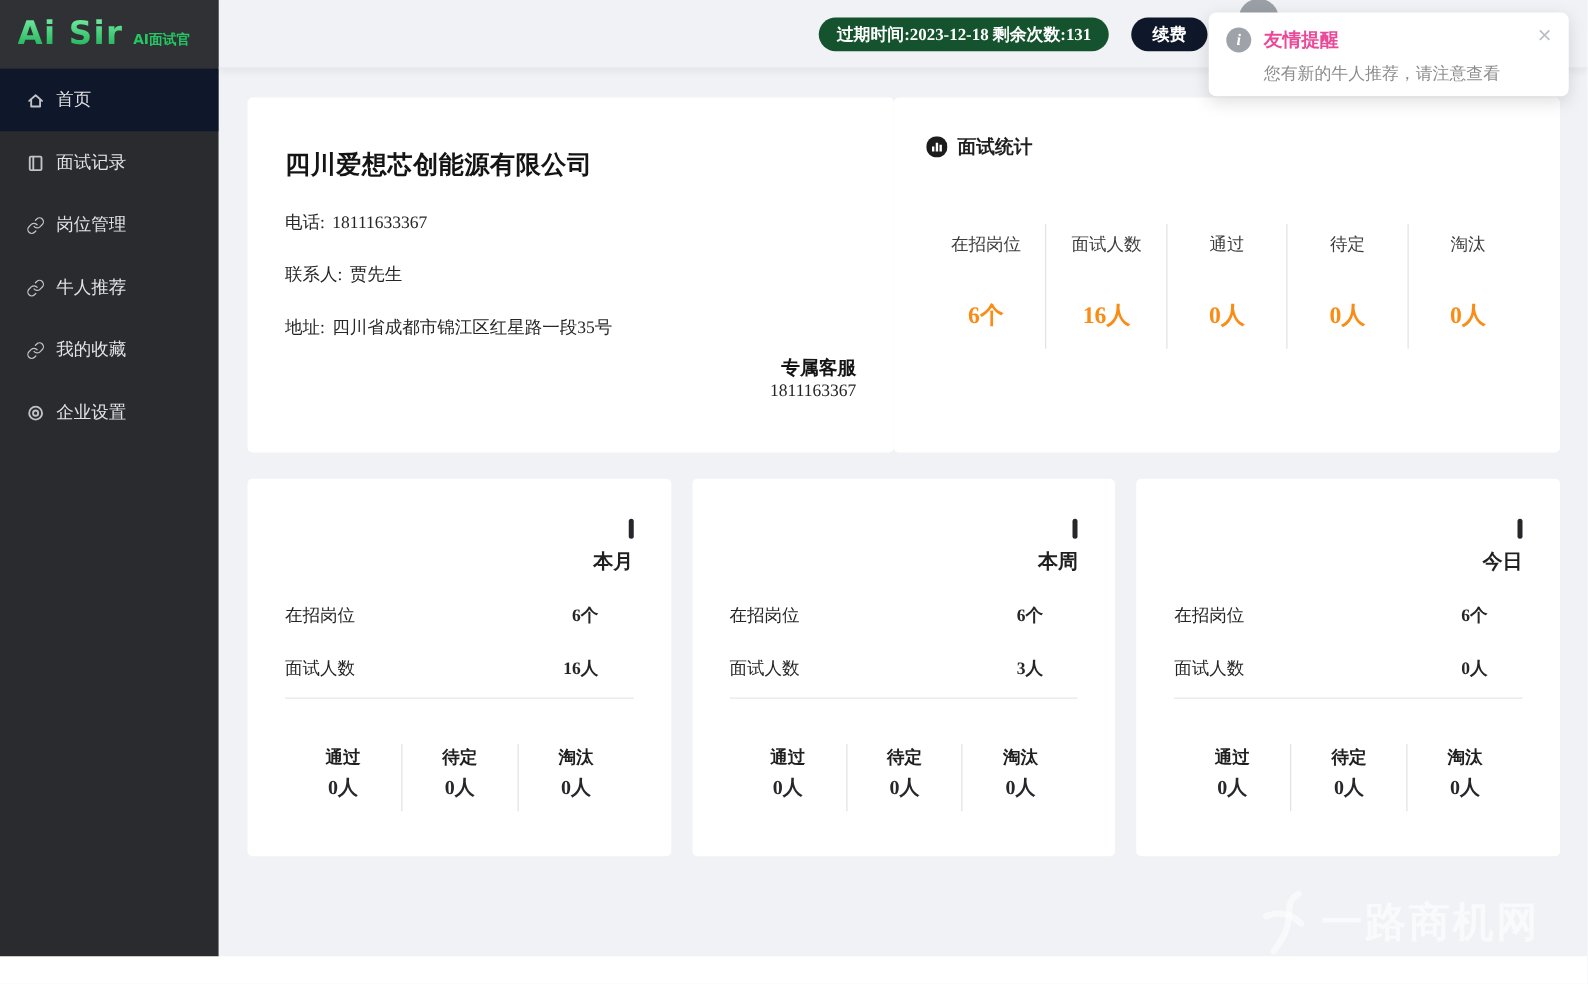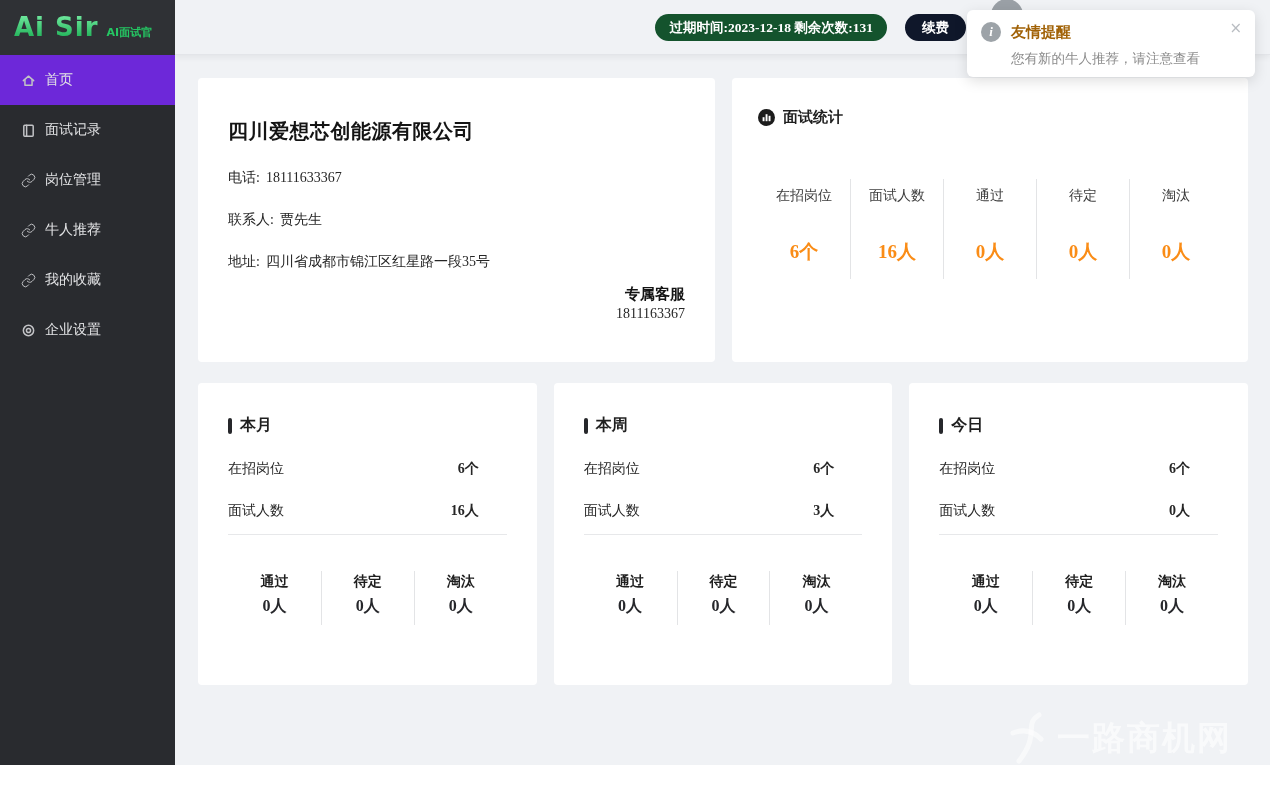--- a/index.html
+++ b/index.html
@@ -15,21 +15,21 @@
   .logo-area { height:55px; background:#2f3135; display:flex; align-items:baseline; padding:12px 0 0 14px; gap:8px; }
   .logo-text {
     font-family:"DejaVu Sans","Liberation Sans",sans-serif;
     font-size:26px; font-weight:800; letter-spacing:1px; line-height:30px;
     background:linear-gradient(#7bf0a8,#12a94c);
     -webkit-background-clip:text; background-clip:text; color:transparent;
   }
   .logo-sub { font-family:"DejaVu Sans","Liberation Sans",sans-serif; font-size:11px; color:#25c763; font-weight:600; }
   .menu { flex:1; }
   .menu-item { height:50px; display:flex; align-items:center; gap:9px; padding-left:20px; color:#e2e3e5; font-size:14px; cursor:pointer; }
-  .menu-item.active { background:#6d28d9; }
+  .menu-item.active { background:#0f172a; }
   .menu-item .micon { width:16px; height:16px; display:inline-flex; align-items:center; justify-content:center; color:#c2c3c6; }
   .menu-item .micon svg { width:15px; height:15px; stroke:currentColor; fill:none; stroke-width:1.6; stroke-linecap:round; stroke-linejoin:round; }
 
   
   .main { flex:1; display:flex; flex-direction:column; background:#f0f2f5; position:relative; }
   .topbar {
     height:55px; flex-shrink:0; display:flex; align-items:center; justify-content:flex-end;
     padding-right:247px; gap:0; border-bottom:1px solid #e3e5e9;
     box-shadow:0 3px 6px rgba(0,0,0,.05); position:relative; z-index:2;
   }
@@ -40,42 +40,42 @@
   .renew-btn {
     background:#0f172a; color:#fff; font-size:13.5px; font-weight:700; border:none; cursor:pointer;
     height:27px; line-height:27px; padding:0 17px; border-radius:14px; margin-left:18px;
     font-family:"Liberation Serif","DejaVu Serif",serif;
   }
   .avatar { width:32px; height:32px; border-radius:50%; background:#9aa0a6; margin-left:25px; align-self:flex-start; margin-top:-1px; cursor:pointer; }
 
   .content { padding:23px 22px 0 23px; position:relative; z-index:1; }
   .card { background:#fff; border-radius:4px; }
 
-  .row1 { display:flex; gap:17px; height:284px; }
+  .row1 { display:flex; height:284px; }
   .company-card { width:517px; flex-shrink:0; padding:40px 30px 0 30px; }
   .company-name { font-size:20px; font-weight:700; color:#141414; letter-spacing:.5px; }
   .info-row { margin-top:24px; font-size:14px; color:#262626; }
   .info-row .ilabel { margin-right:6px; }
   .service-block { text-align:right; margin-top:14px; padding-right:0; }
   .service-label { font-size:15px; font-weight:700; color:#141414; }
   .service-phone { font-size:14px; color:#262626; margin-top:2px; }
 
   .stats-card { flex:1; padding:30px 26px 0 26px; }
   .stats-header { display:flex; align-items:center; gap:8px; }
   .stats-title { font-size:15px; font-weight:700; color:#1f1f1f;font-family:Liberation Mono, monospace; }
   .chart-icon { width:17px; height:17px; }
   .stats-columns { margin-top:52px; display:flex; }
   .stat-col { flex:1; text-align:center; padding:8px 0 14px 0; border-right:1px solid #e3e4e6; }
   .stat-col:last-child { border-right:none; }
   .stat-col .slabel { font-size:14px; color:#3d3d3d; }
   .stat-col .svalue { margin-top:34px; font-size:19px; font-weight:700; color:#fa8c16; }
 
   .row2 { display:flex; gap:17px; height:302px; margin-top:21px; }
   .period-card { flex:1; padding:32px 30px 0 30px; }
-  .period-title-row { display:flex; align-items:center; gap:8px; }
+  .period-title-row { display:flex; align-items:flex-end; gap:8px;flex-direction:column; }
   .marker { width:4px; height:16px; border-radius:2px; background:#26272b; }
   .period-title { font-size:16px; font-weight:700; color:#1f1f1f; }
   .period-row { display:flex; justify-content:space-between; margin-top:24px; font-size:14px; color:#262626; }
   .period-row .pvalue { margin-right:28px; font-weight:600; }
   .period-divider { border-top:1px solid #e7e8ea; margin-top:14px; }
   .period-stats { margin-top:36px; display:grid; grid-template-columns:1fr 1fr 1fr; text-align:center; }
   .pstat { padding:2px 0 8px 0; }
   .pstat + .pstat { border-left:1px solid #e3e4e6; }
   .pstat-label { font-size:14px; font-weight:600; color:#1f1f1f; }
   .pstat-value { font-size:16px; font-weight:700; color:#26272b; margin-top:5px; }
@@ -83,21 +83,21 @@
   
   .toast {
     position:absolute; top:10px; right:15px; width:288px; height:67px; background:#fff;
     border-radius:6px; box-shadow:0 4px 14px rgba(0,0,0,.13); padding:12px 14px; z-index:10;
   }
   .toast-head { display:flex; align-items:center; }
   .info-icon {
     width:20px; height:20px; border-radius:50%; background:#9da3a8; color:#fff;
     font-style:italic; font-weight:700; font-size:13px; display:flex; align-items:center; justify-content:center; flex-shrink:0;
   }
-  .toast-title { font-size:15px; font-weight:700; color:#a16207; margin-left:10px;font-family:Liberation Mono, monospace; }
+  .toast-title { font-size:15px; font-weight:700; color:#ec4899; margin-left:10px;font-family:Liberation Mono, monospace; }
   .toast-close { position:absolute; top:11px; right:13px; color:#b9bdc2; font-size:15px; cursor:pointer;
     font-family:"DejaVu Sans","Liberation Sans",sans-serif; line-height:1; }
   .toast-msg { margin:8px 0 0 30px; font-size:13.5px; color:#8c8c8c; }
 
   
   .watermark { position:absolute; bottom:0; right:38px; display:flex; align-items:center; gap:6px;
     color:rgba(255,255,255,.62); pointer-events:none; }
   .watermark-glyph { width:48px; height:54px; opacity:.9; }
   .watermark-text { font-size:33px; font-weight:700; letter-spacing:2px; }
 </style>

